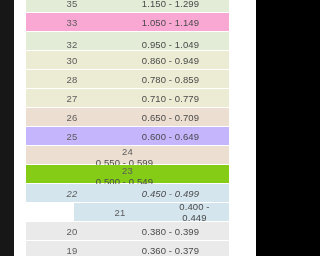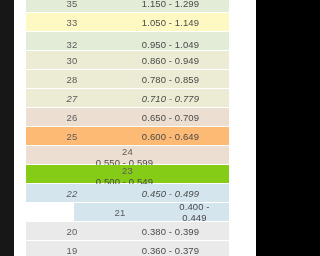--- a/index.html
+++ b/index.html
@@ -82,45 +82,45 @@
 
 <div id="screen">
 
   <div id="page">
 
     <div id="table">
         <div class="row" style="background: rgb(226, 236, 214);">
           <div class="cell-index">35</div>
           <div class="cell-range">1.150 - 1.299</div>
         </div>
-        <div class="row" style="background: #fef9c3; justify-content: flex-end;">
+        <div class="row" style="background: #f9a8d4; justify-content: flex-end;">
           <div class="cell-index">33</div>
           <div class="cell-range">1.050 - 1.149</div>
         </div>
         <div class="row" style="background: rgb(226, 236, 214); align-items: flex-end;">
           <div class="cell-index">32</div>
           <div class="cell-range">0.950 - 1.049</div>
         </div>
         <div class="row" style="background: rgb(236, 235, 211);">
           <div class="cell-index">30</div>
           <div class="cell-range">0.860 - 0.949</div>
         </div>
         <div class="row" style="background: rgb(236, 235, 211);">
           <div class="cell-index">28</div>
           <div class="cell-range">0.780 - 0.859</div>
         </div>
-        <div class="row" style="background: rgb(236, 235, 211); font-style: italic;">
+        <div class="row" style="background: rgb(236, 235, 211);">
           <div class="cell-index">27</div>
           <div class="cell-range">0.710 - 0.779</div>
         </div>
         <div class="row" style="background: rgb(236, 223, 210);">
           <div class="cell-index">26</div>
           <div class="cell-range">0.650 - 0.709</div>
         </div>
-        <div class="row" style="background: #fdba74;">
+        <div class="row" style="background: #c4b5fd;">
           <div class="cell-index">25</div>
           <div class="cell-range">0.600 - 0.649</div>
         </div>
         <div class="row" style="background: rgb(236, 223, 210); flex-direction: column;">
           <div class="cell-index">24</div>
           <div class="cell-range">0.550 - 0.599</div>
         </div>
         <div class="row" style="background: #84cc16; flex-direction: column;">
           <div class="cell-index">23</div>
           <div class="cell-range">0.500 - 0.549</div>

